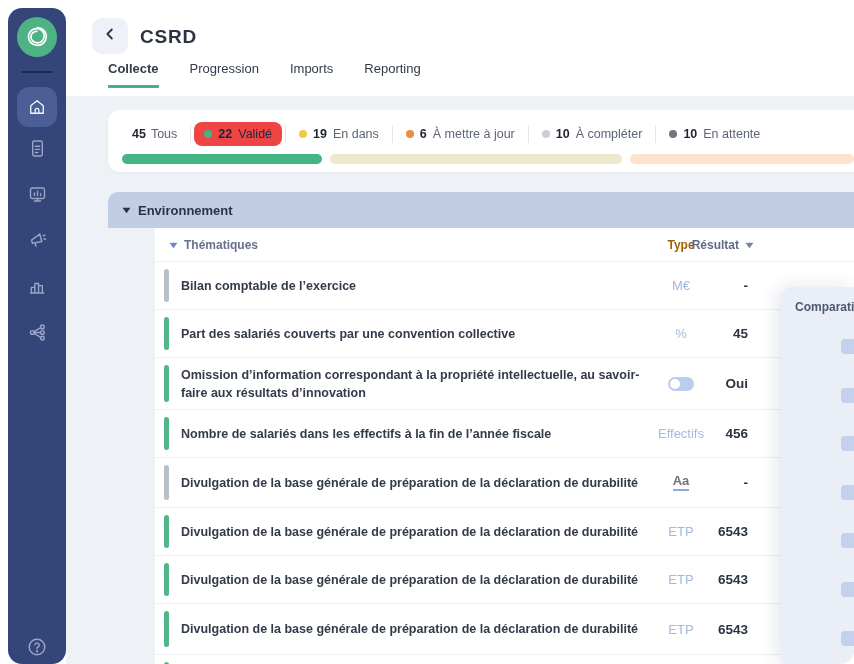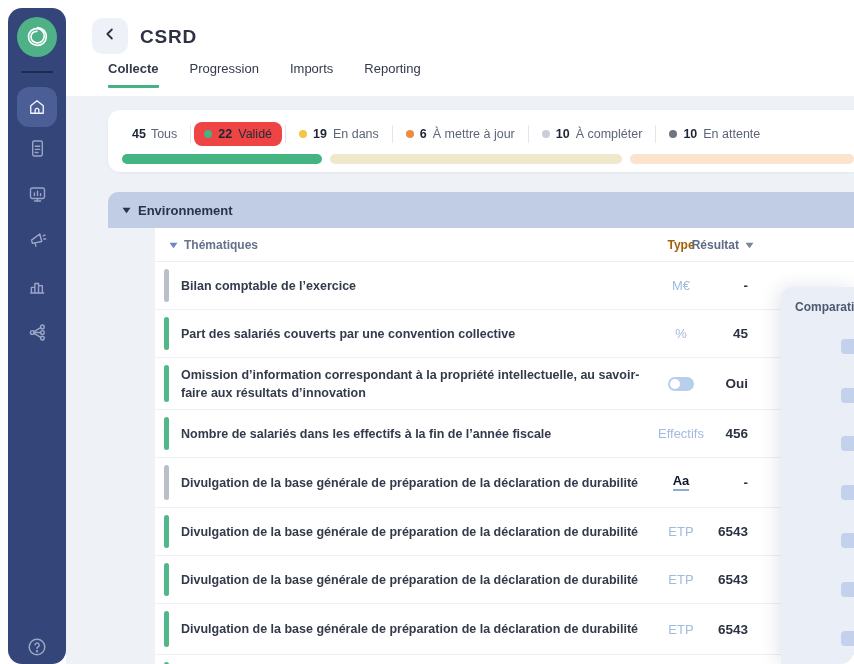--- a/index.html
+++ b/index.html
@@ -52,21 +52,21 @@
   .th-them { position:absolute; left:14px; top:0; height:34px; display:flex; align-items:center; gap:6px; font-size:12px; font-weight:700; color:#66718c; cursor:pointer; }
   .th-them .tri { color:#6d87c7; }
   .th-type { position:absolute; left:496px; width:60px; top:0; height:34px; display:flex; align-items:center; justify-content:center; font-size:12px; font-weight:700; color:#a16207; }
   .th-res { position:absolute; right:100px; top:0; height:34px; display:flex; align-items:center; gap:6px; font-size:12px; font-weight:700; color:#5f6a85; cursor:pointer; }
   .th-res .tri { color:#7b8499; }
 
   .row { position:relative; border-bottom:1px solid #eef1f5; height:48px; cursor:pointer; }
   .accent { position:absolute; left:9px; top:7px; bottom:7px; width:4.5px; border-radius:3px; }
   .row-label { position:absolute; left:26px; top:50%; transform:translateY(-50%); width:470px; font-size:12.5px; font-weight:700; color:#333b4b; line-height:1.45; }
   .row-type { position:absolute; left:496px; width:60px; top:0; height:100%; display:flex; align-items:center; justify-content:center; font-size:13px; color:#a2badd; }
-  .row-type .aa { border-bottom:2px solid #8fa9d9; color:#0f172a; font-weight:700; padding-bottom:1px; line-height:1.1; }
+  .row-type .aa { border-bottom:2px solid #8fa9d9; color:#737373; font-weight:700; padding-bottom:1px; line-height:1.1; }
   .toggle { width:26px; height:14px; border-radius:8px; background:#b9cdec; position:relative; }
   .toggle .knob { position:absolute; left:2px; top:2px; width:10px; height:10px; border-radius:50%; background:#ffffff; }
   .row-result { position:absolute; right:106px; top:0; height:100%; width:90px; display:flex; align-items:center; justify-content:flex-end; font-size:13.5px; font-weight:700; color:#2b3342; }
 
   
   .comparatif { position:absolute; left:781px; top:287px; width:73px; bottom:0; background:#e9eef7; border-radius:12px 0 0 0; box-shadow:-4px 0 18px rgba(30,50,90,0.12); z-index:4; }
   .comp-title { position:absolute; left:14px; top:13px; font-size:12px; font-weight:700; color:#4e596f; }
   .skel { position:absolute; left:60px; width:30px; height:15px; border-radius:4px; background:#c3d1ec; }
 </style>
 </head>

